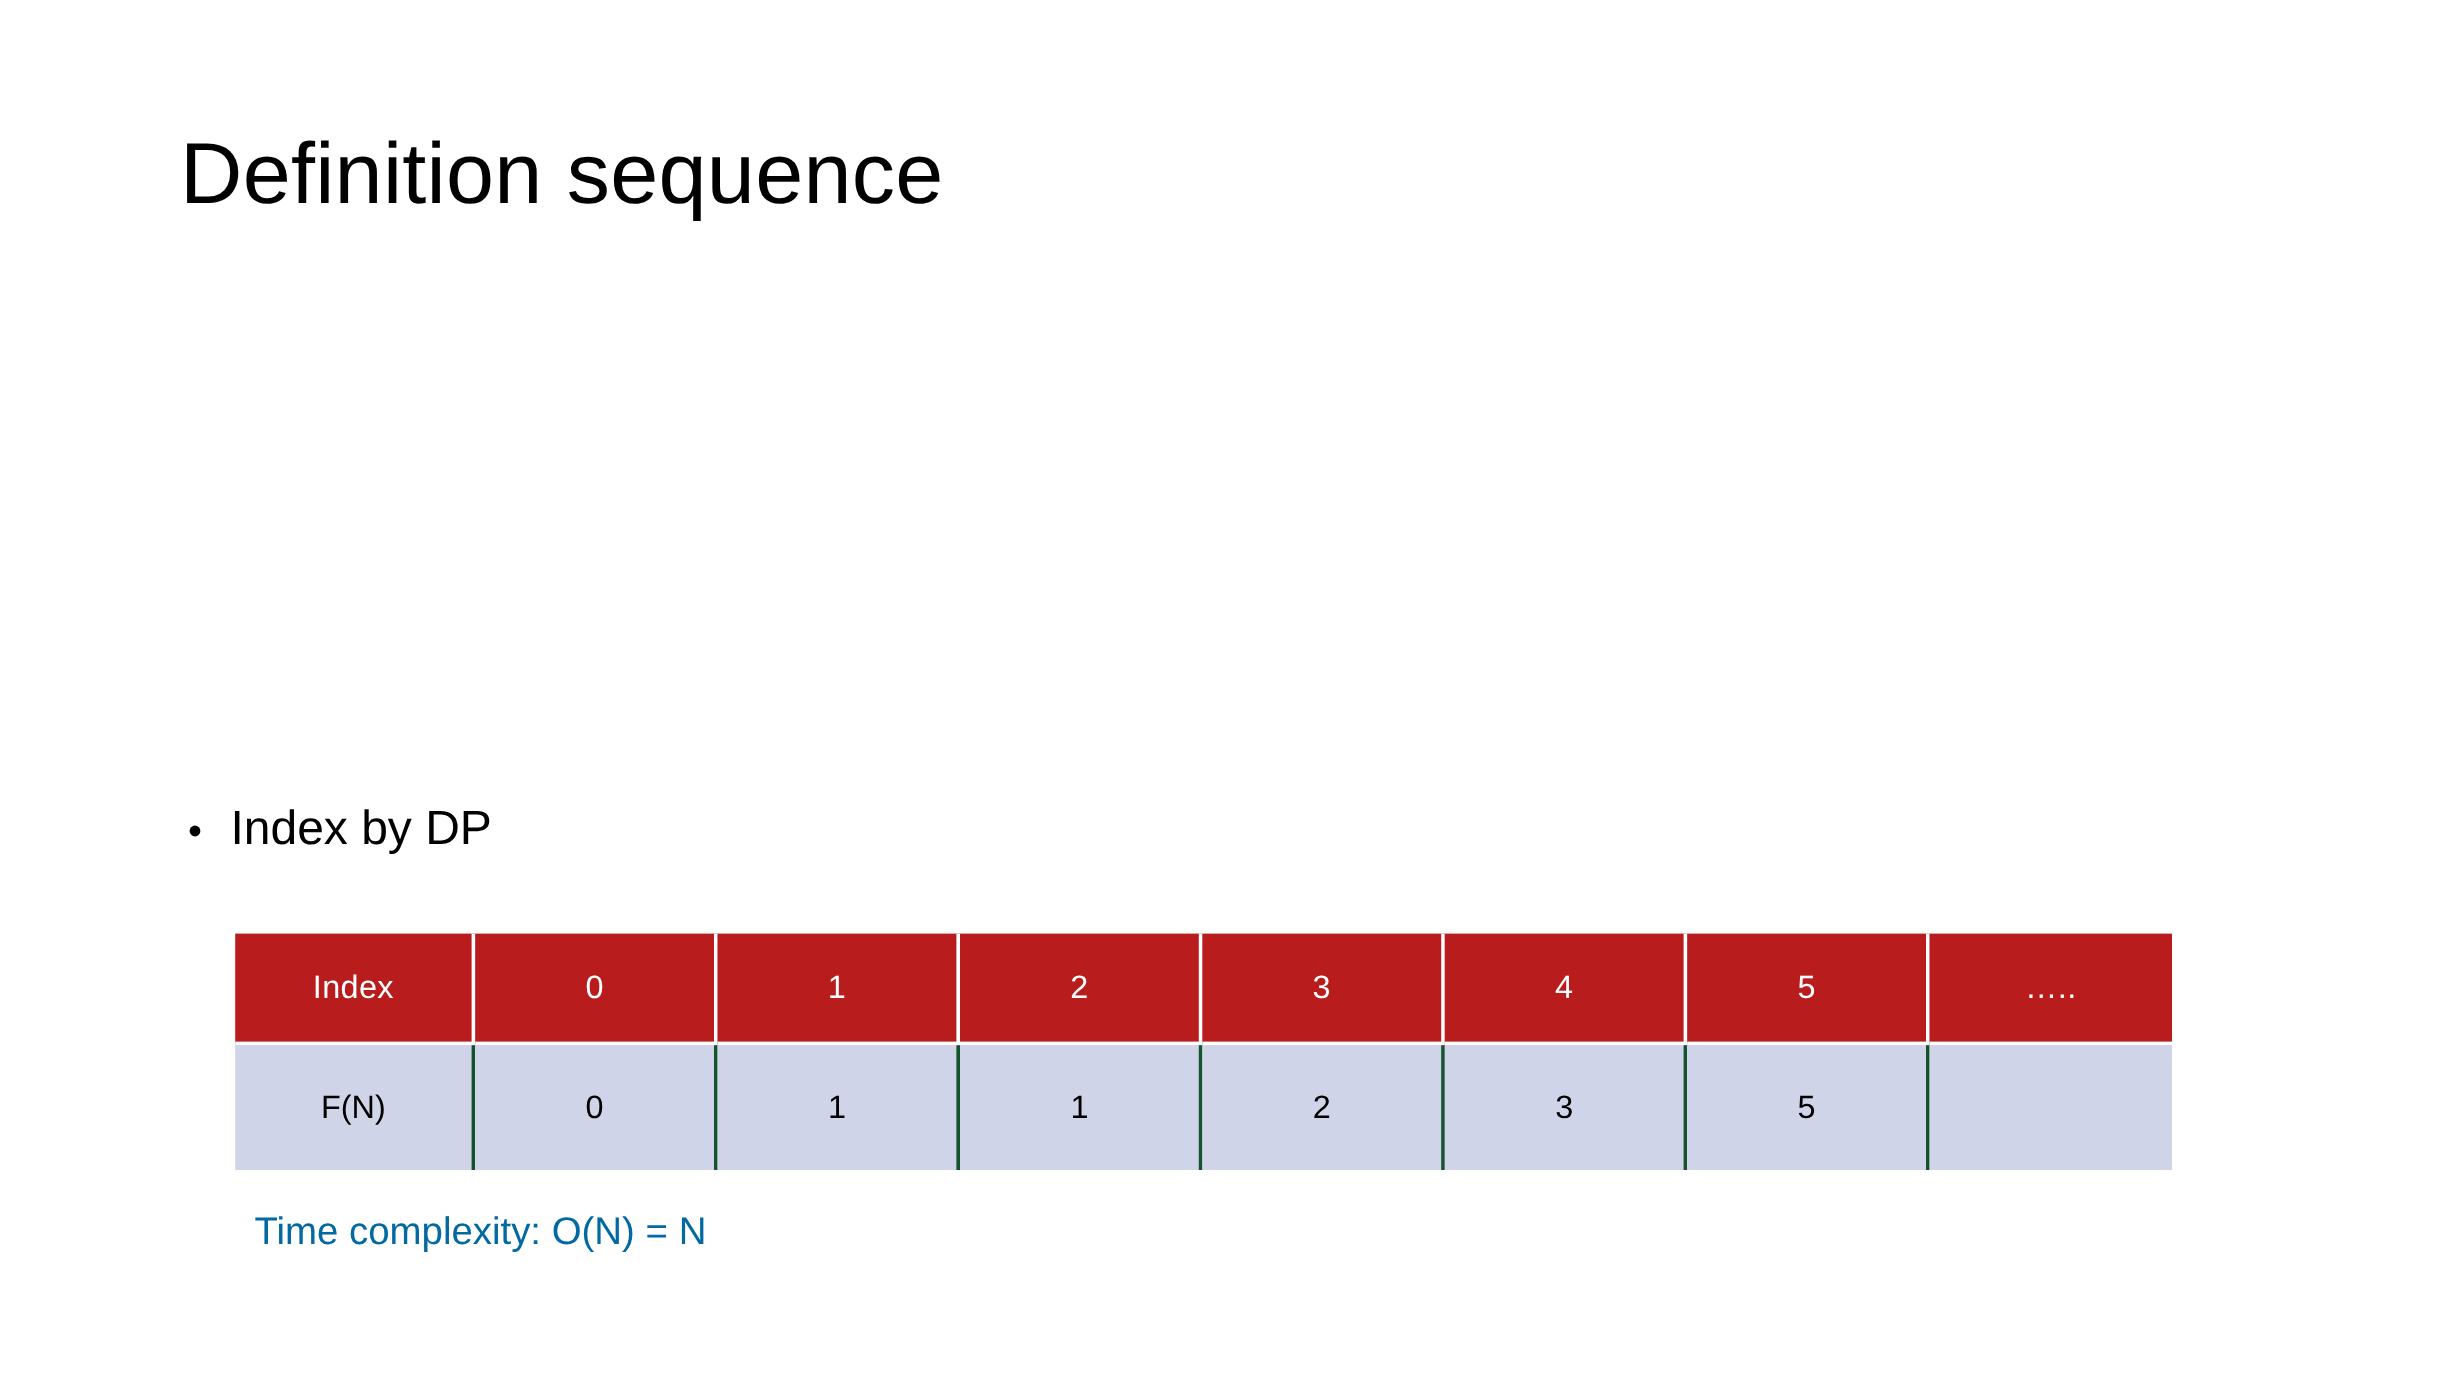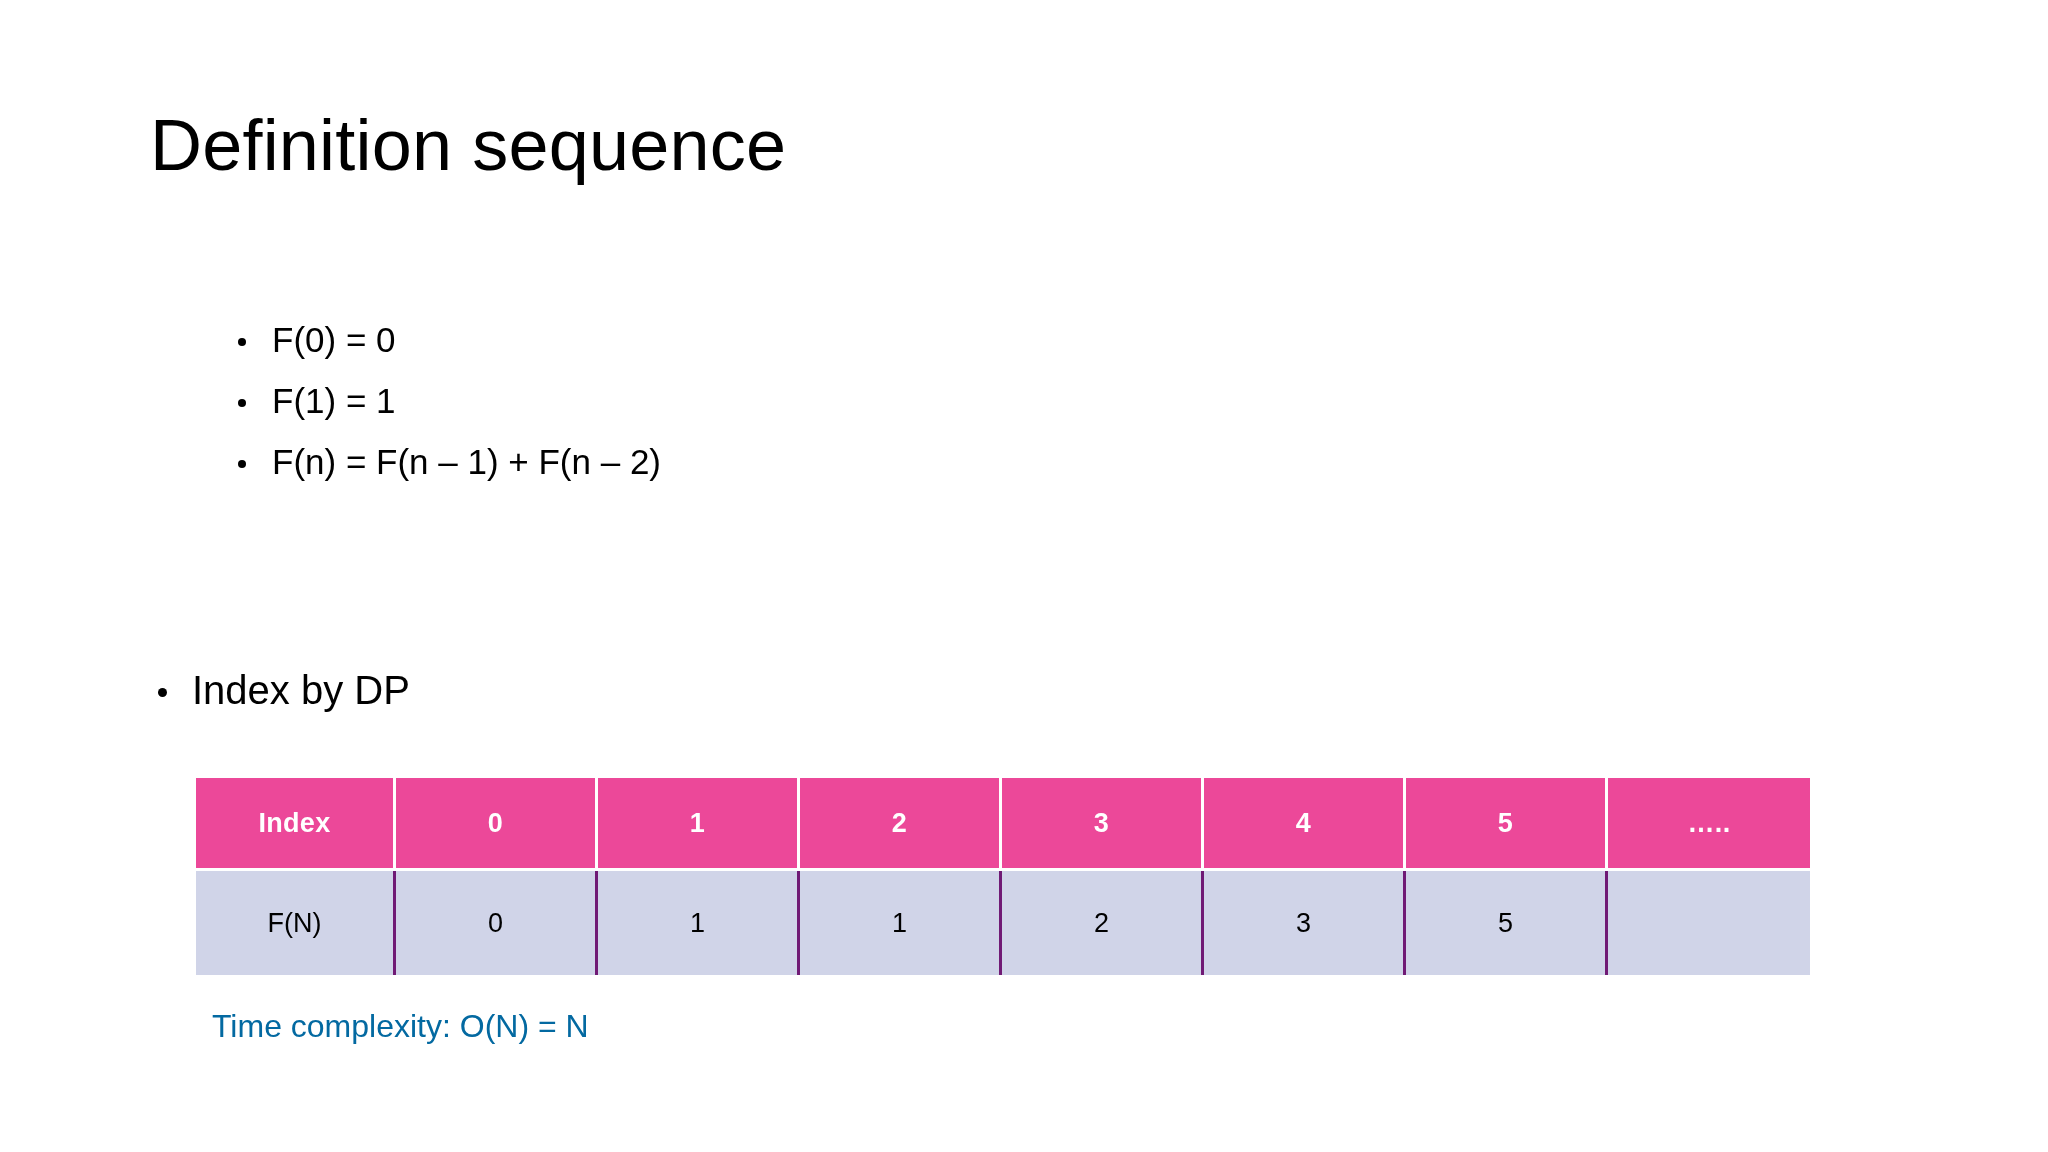--- a/index.html
+++ b/index.html
@@ -116,37 +116,37 @@
     border-spacing: 0;
     table-layout: fixed;
   }
   .fib-table td {
     padding: 0;
     text-align: center;
     vertical-align: middle;
   }
   .fib-table tr.head-row td {
     height: 90px;
-    background: #ec4899;
+    background: #b91c1c;
     color: #ffffff;
-    font-weight: bold;
+    font-weight: normal;
     font-size: 27px;
     border-right: 3px solid #ffffff;
     border-bottom: 3px solid #ffffff;
     letter-spacing: 0.3px;
   }
   .fib-table tr.head-row td:last-child { border-right: none; }
 
   .fib-table tr.data-row td {
     height: 104px;
     background: #D0D4E8;
     color: #000000;
     font-weight: 400;
     font-size: 27px;
-    border-right: 3px solid #701a75;
+    border-right: 3px solid #14532d;
   }
   .fib-table tr.data-row td:last-child { border-right: none; }
 
   .col-label { width: 200px; }
   .col-num   { width: 202px; }
   .col-dots  { width: 202px; }
 
   .dots-cell {
     letter-spacing: 2px;
   }
@@ -165,34 +165,20 @@
 </head>
 <body>
 
 <div class="slide">
 
   <div class="slide-title">Definition sequence</div>
 
   <div class="body-area">
 
 
-    <div class="sub-list">
-      <div class="bullet-l2 bullet-first-sub">
-        <span class="dot"></span>
-        <span>F(0) = 0</span>
-      </div>
-      <div class="bullet-l2">
-        <span class="dot"></span>
-        <span>F(1) = 1</span>
-      </div>
-      <div class="bullet-l2">
-        <span class="dot"></span>
-        <span>F(n) = F(n – 1) + F(n – 2)</span>
-      </div>
-    </div>
 
   </div>
 
   <div class="bullet-solved">
     <span class="dot"></span>
     <span>Index by DP</span>
   </div>
 
   <table class="fib-table">
     <colgroup>

